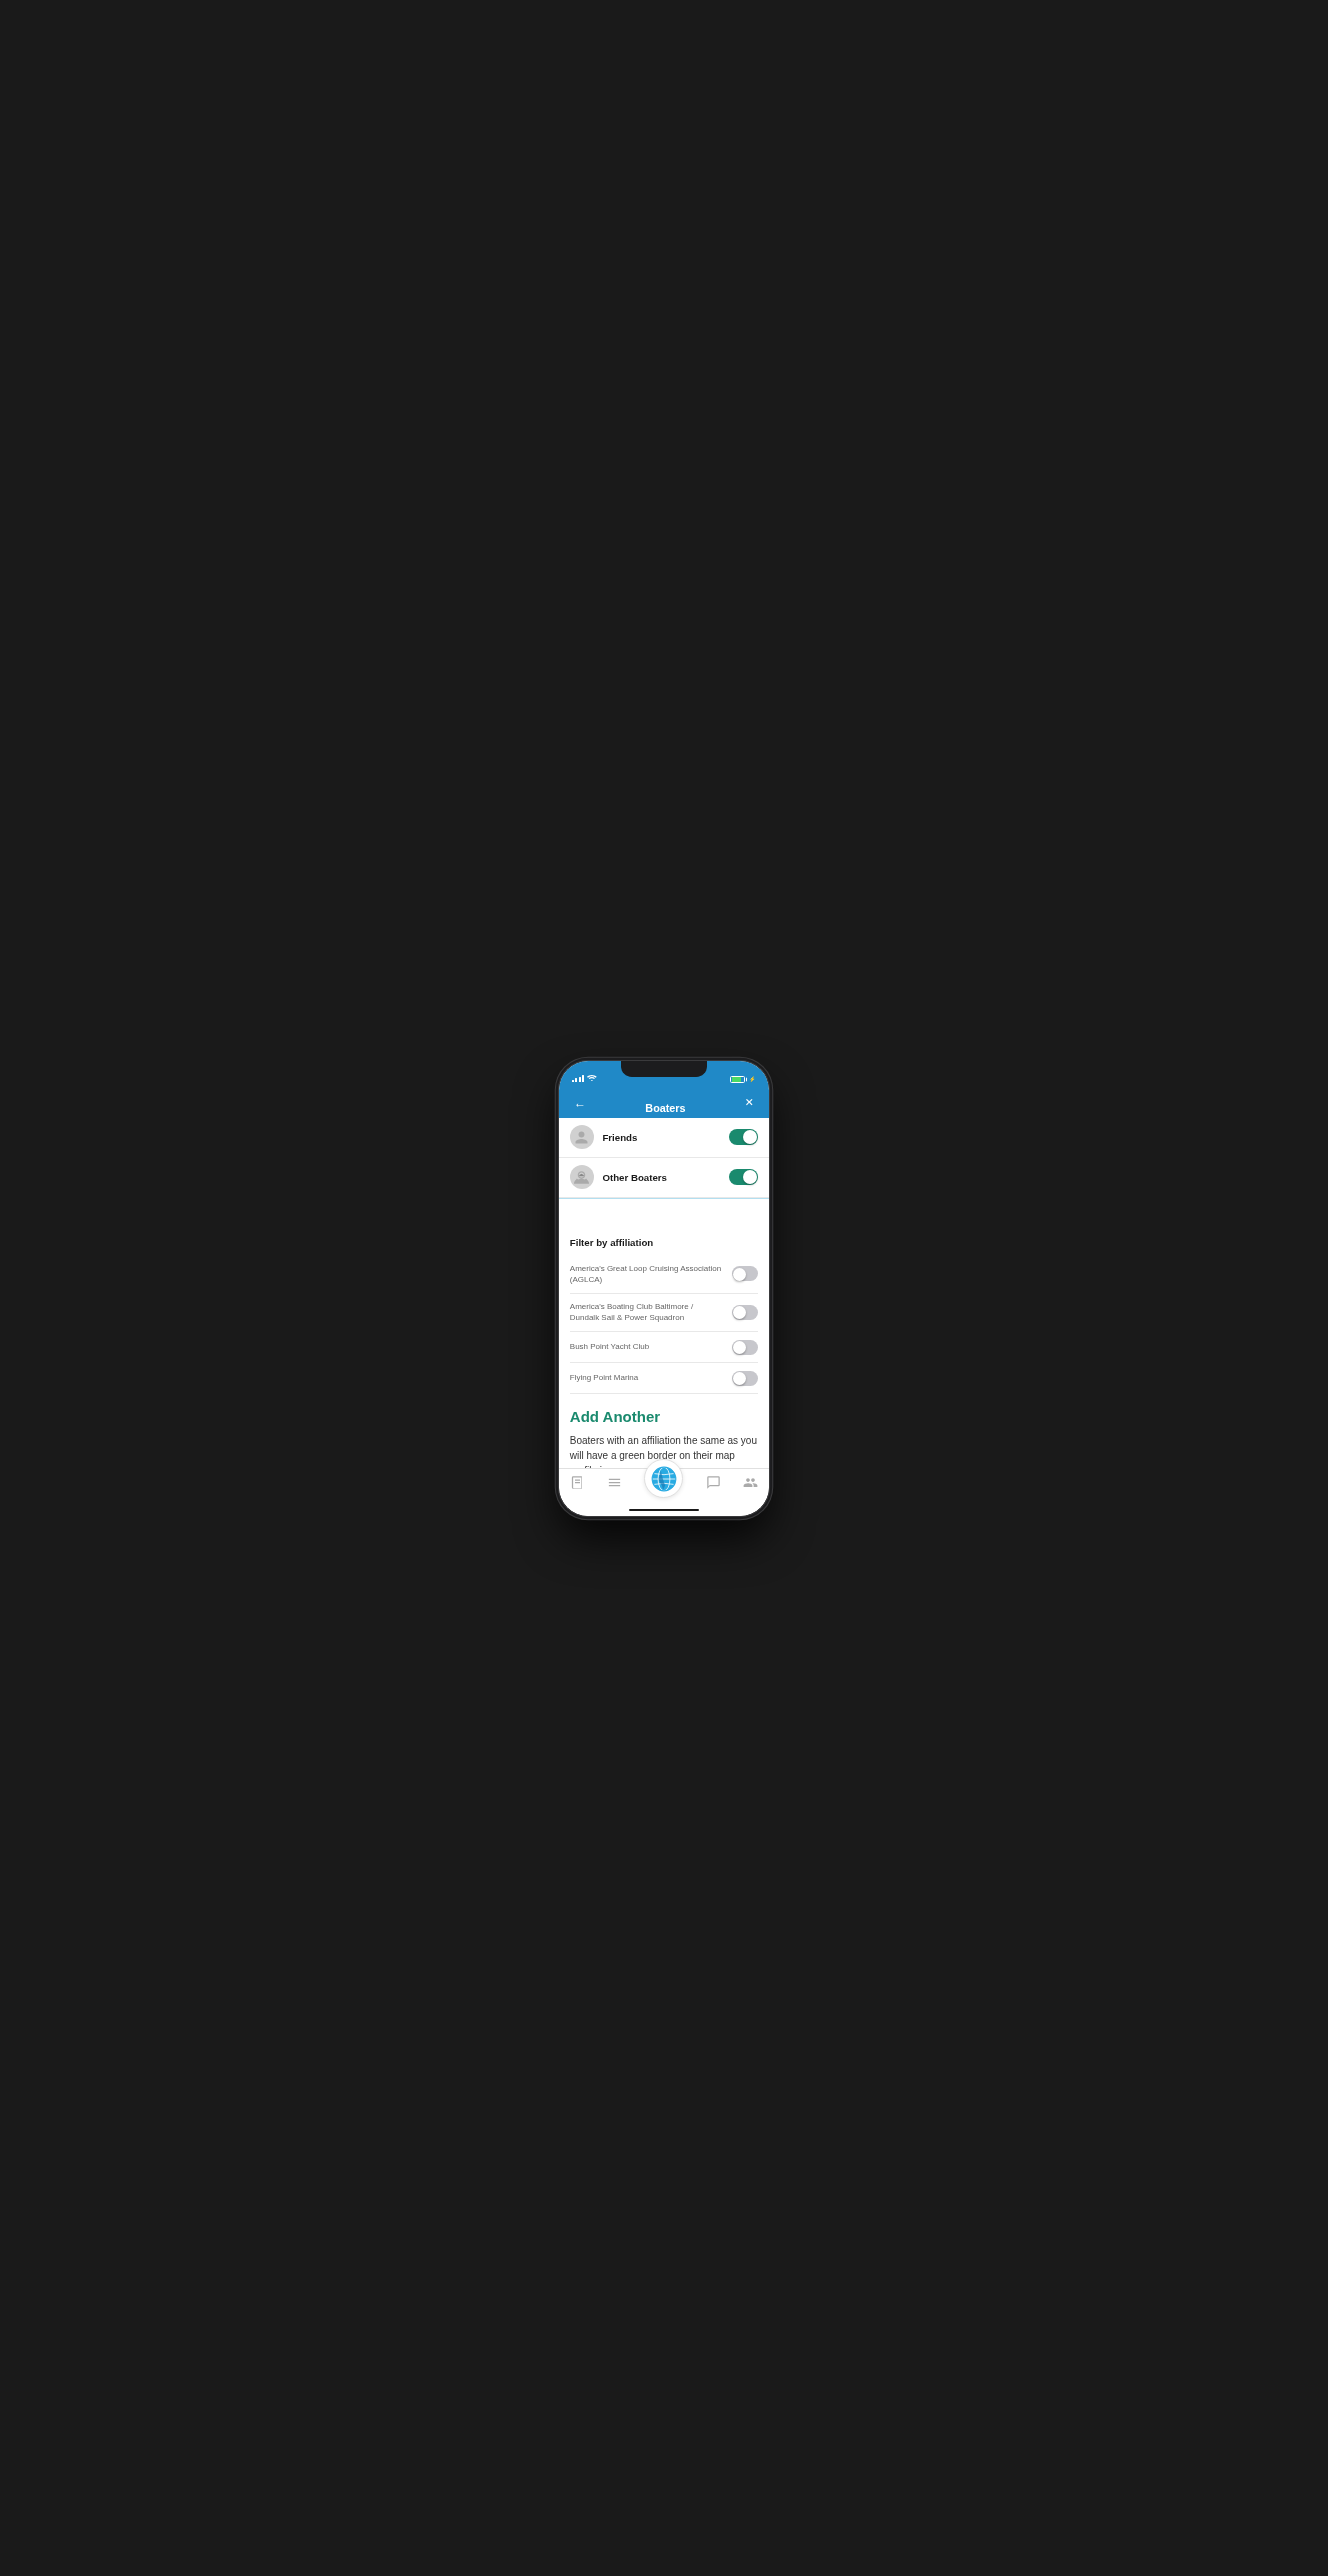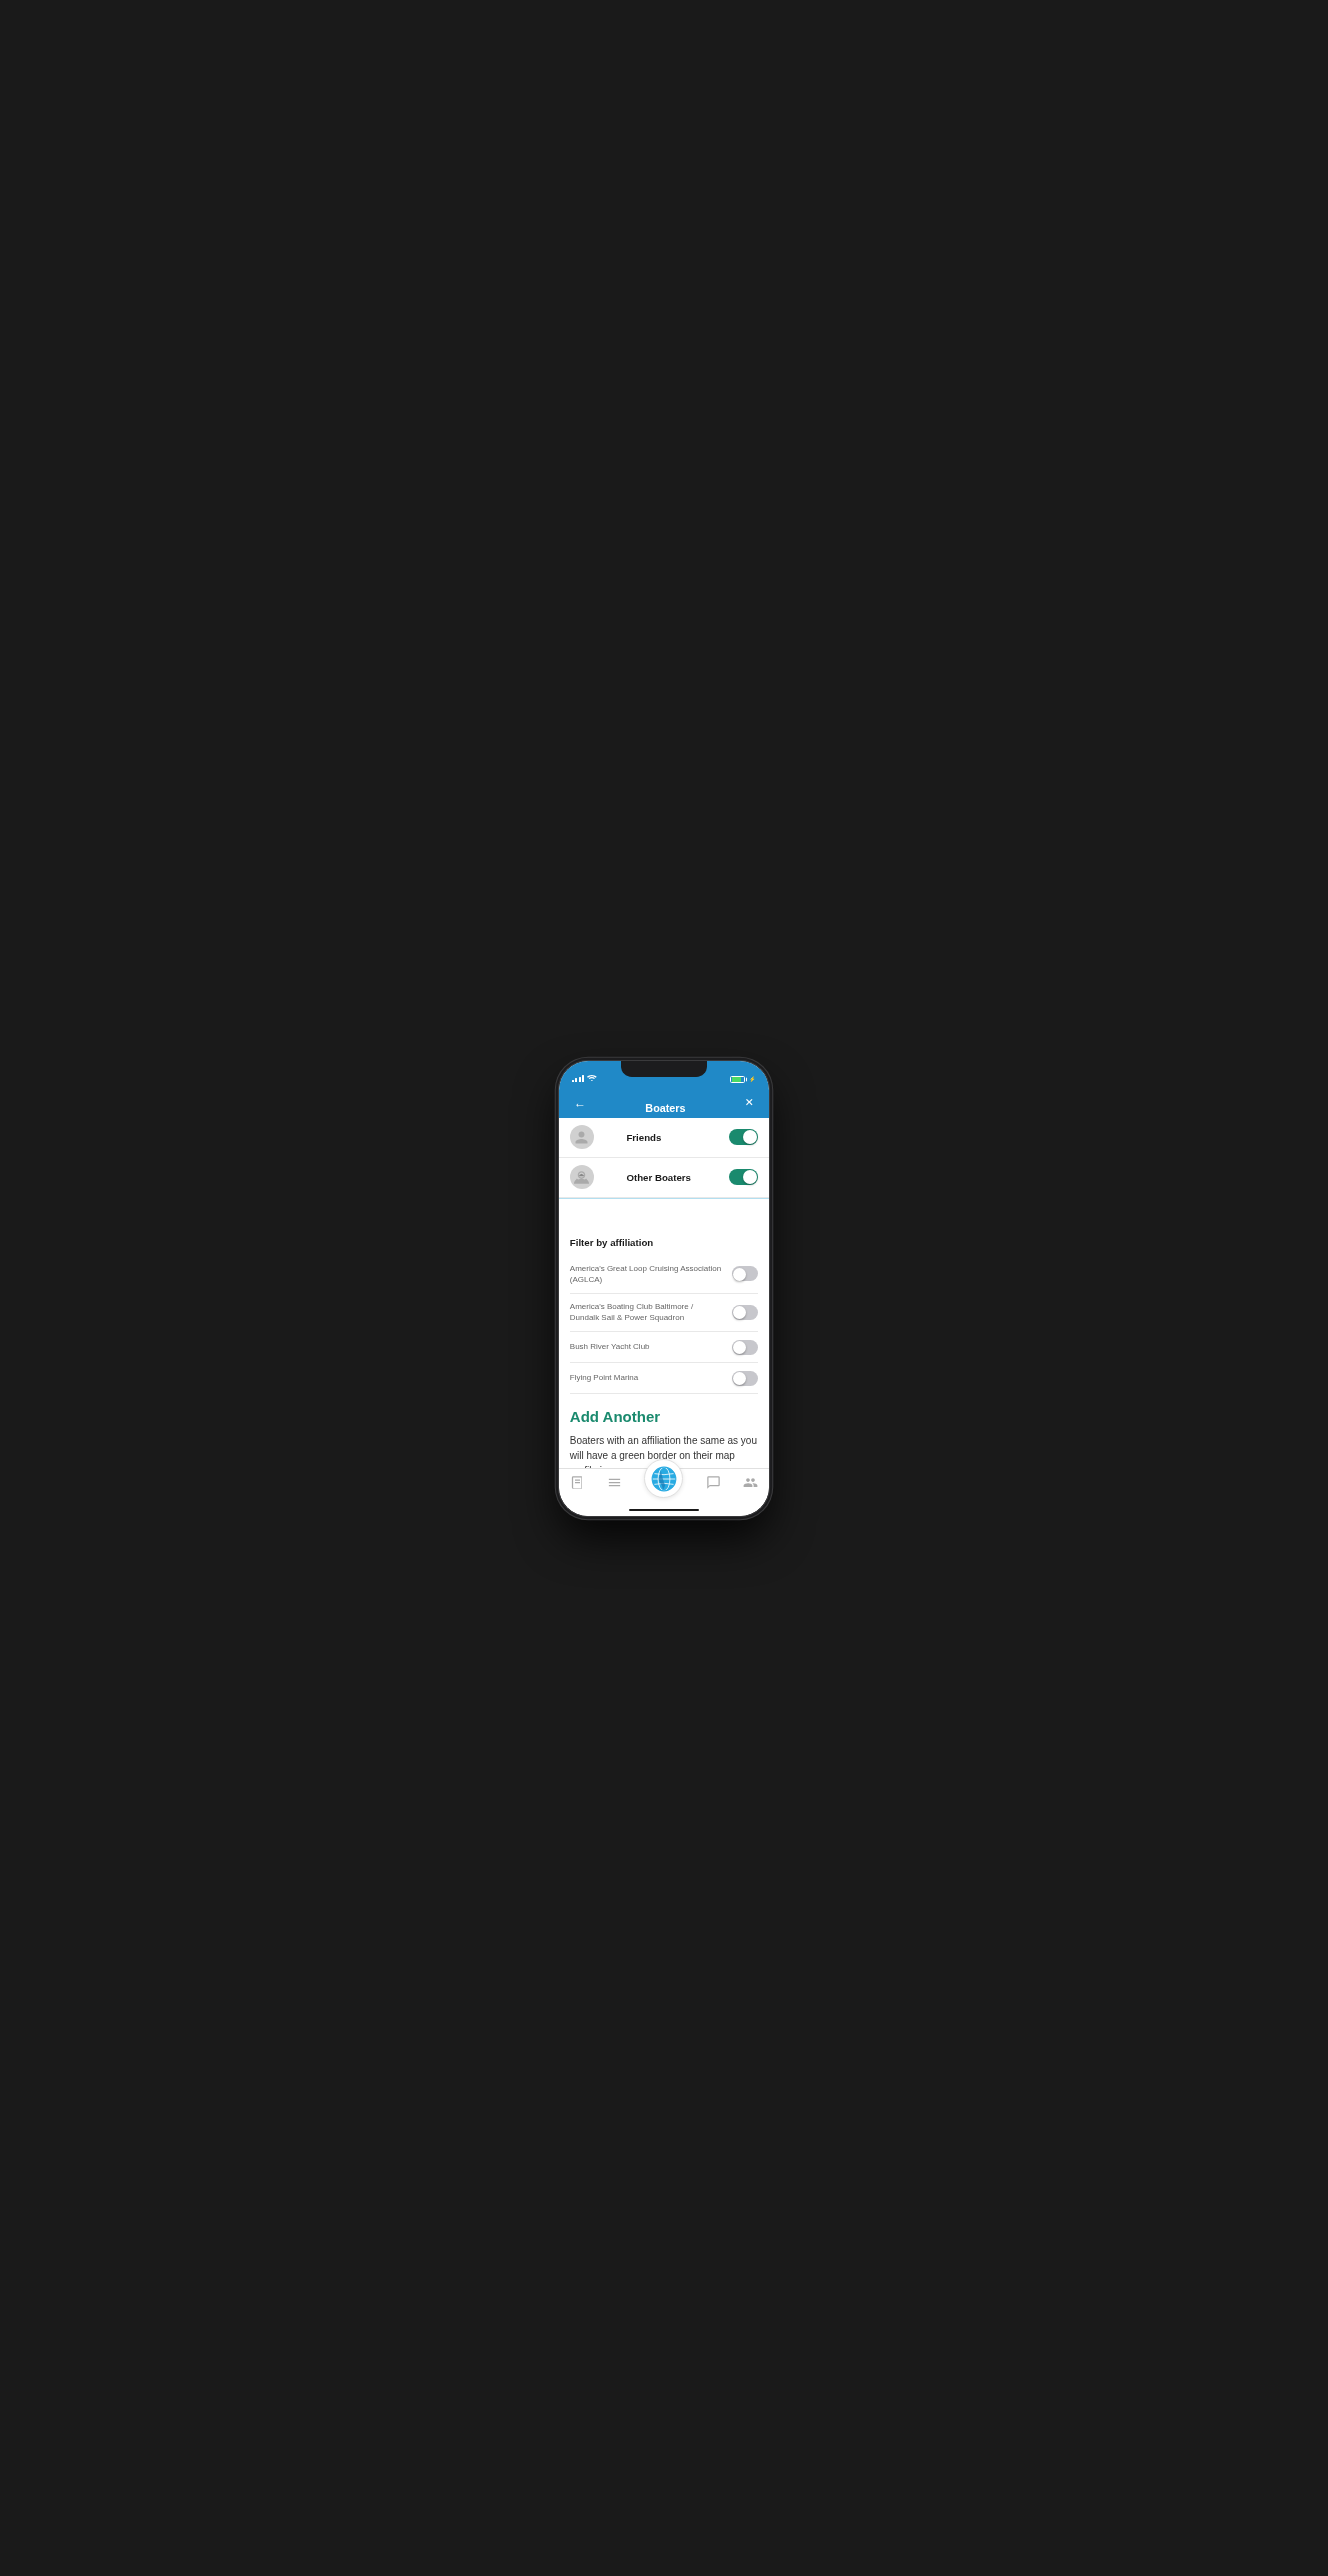--- a/index.html
+++ b/index.html
@@ -183,21 +183,20 @@
       overflow-y: auto;
       background: white;
     }
 
     
     .toggle-row {
       display: flex;
       align-items: center;
       padding: 7.5px 10.8px;
       border-bottom: 0.5px solid #e8e8e8;
-      gap: 24px;
     }
 
     .avatar {
       width: 24px;
       height: 24px;
       border-radius: 50%;
       background: #d0d0d0;
       display: flex;
       align-items: center;
       justify-content: center;
@@ -474,21 +473,21 @@
         </div>
 
         <div class="affiliation-row">
           <span class="affiliation-name">America's Boating Club Baltimore / Dundalk Sail &amp; Power Squadron</span>
           <div class="toggle-small">
             <div class="toggle-small-knob"></div>
           </div>
         </div>
 
         <div class="affiliation-row">
-          <span class="affiliation-name">Bush River Yacht Club</span>
+          <span class="affiliation-name">Bush Point Yacht Club</span>
           <div class="toggle-small">
             <div class="toggle-small-knob"></div>
           </div>
         </div>
 
         <div class="affiliation-row">
           <span class="affiliation-name">Flying Point Marina</span>
           <div class="toggle-small">
             <div class="toggle-small-knob"></div>
           </div>

